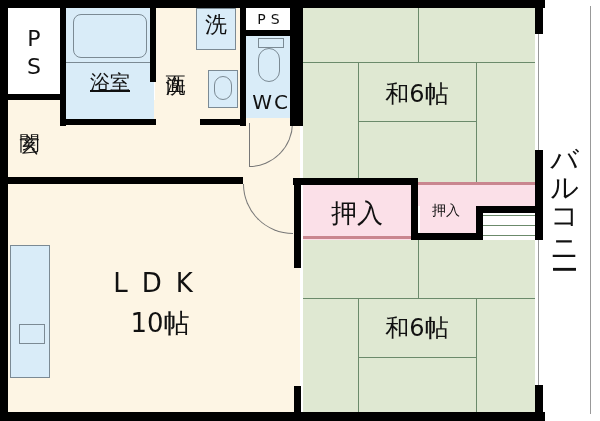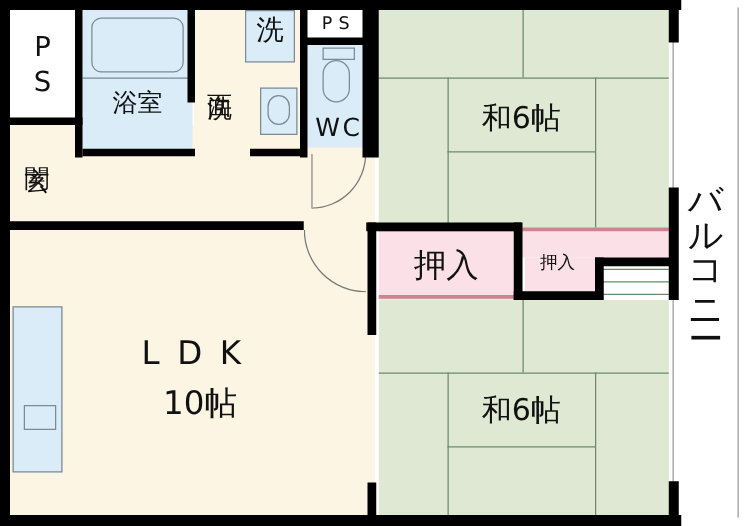--- a/index.html
+++ b/index.html
@@ -82,21 +82,21 @@
 <div class="wall" style="left:8px;top:177px;width:235px;height:7px;"></div>
 <div class="wall" style="left:293px;top:178px;width:124px;height:7px;"></div>
 <div class="wall" style="left:294px;top:178px;width:7px;height:90px;"></div>
 <div class="wall" style="left:294px;top:386px;width:7px;height:30px;"></div>
 <div class="wall" style="left:411px;top:178px;width:7px;height:62px;"></div>
 <div class="wall" style="left:411px;top:233px;width:71px;height:7px;"></div>
 <div class="wall" style="left:476px;top:206px;width:7px;height:34px;"></div>
 <div class="wall" style="left:476px;top:206px;width:62px;height:7px;"></div>
 
 <div class="lbl" style="left:14px;top:25px;width:40px;font-size:22px;letter-spacing:0;word-break:break-all;line-height:28px;width:20px;left:24px;">PS</div>
-<div class="lbl" style="left:70px;top:72px;width:80px;font-size:20px;">浴室</div>
+<div class="lbl" style="left:70px;top:72px;width:80px;font-size:20px;text-decoration:underline;">浴室</div>
 <div class="lbl" style="left:196px;top:14px;width:40px;font-size:22px;">洗</div>
 <div class="lbl vert" style="left:166px;top:60px;font-size:20px;">洗面</div>
 <div class="lbl" style="left:245px;top:12px;width:52px;font-size:14px;letter-spacing:5px;">PS</div>
 <div class="lbl" style="left:245px;top:92px;width:52px;font-size:20px;letter-spacing:2px;">WC</div>
 <div class="lbl vert" style="left:20px;top:118px;font-size:20px;">玄関</div>
 <div class="lbl" style="left:358px;top:82px;width:118px;font-size:24px;">和6帖</div>
 <div class="lbl" style="left:303px;top:200px;width:108px;font-size:26px;">押入</div>
 <div class="lbl" style="left:420px;top:203px;width:52px;font-size:14px;">押入</div>
 <div class="lbl vert" style="left:550px;top:128px;font-size:28px;">バルコニー</div>
 <div class="lbl" style="left:60px;top:270px;width:200px;font-size:26px;letter-spacing:14px;">LDK</div>

